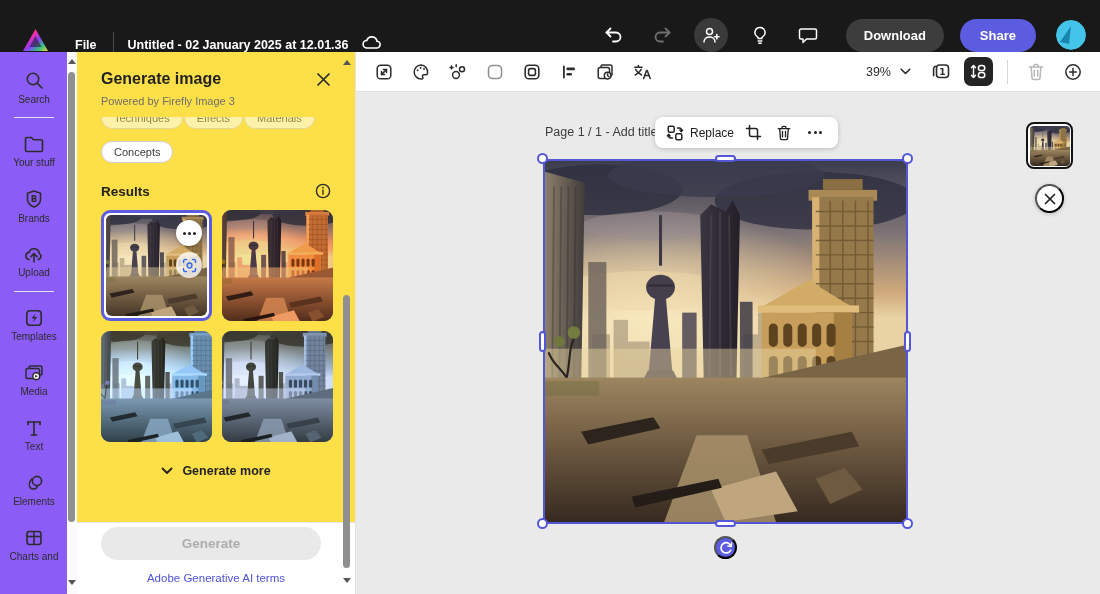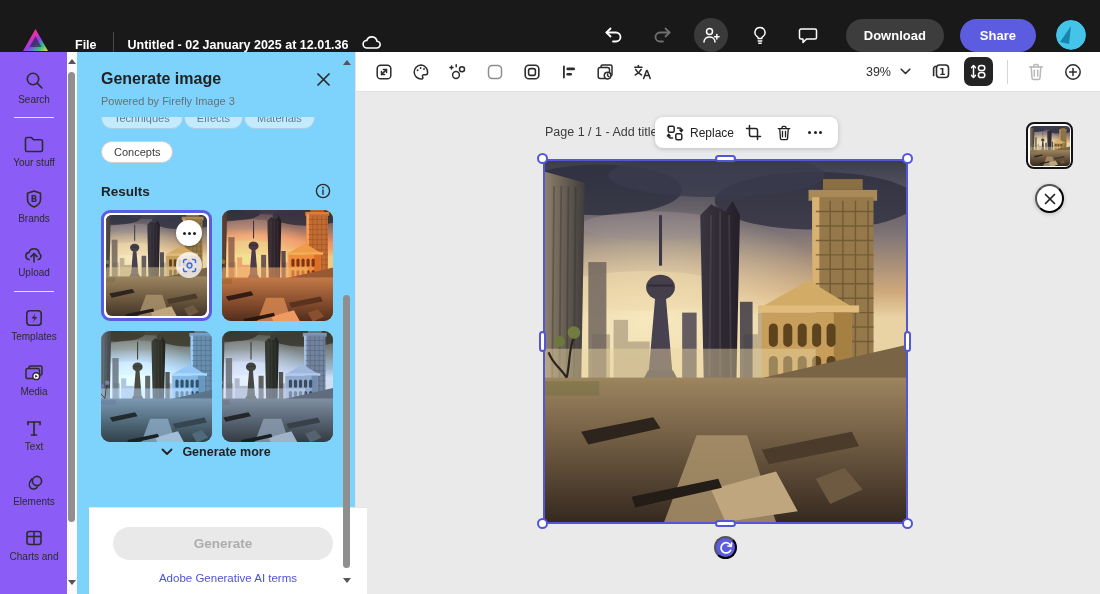--- a/index.html
+++ b/index.html
@@ -28,21 +28,21 @@
   .sb-item { width:68px; height:50px; display:flex; flex-direction:column; align-items:center; justify-content:center; gap:3px; cursor:pointer; margin-bottom:5px; }
   .sb-item span.lbl { font-size:10px; color:#2c2c2c; white-space:nowrap; }
   .sb-div { width:40px; height:1px; background:#e3e3e3; margin:3px auto 8px; }
   .sb-scroll { position:absolute; left:67px; top:52px; width:10px; height:542px; background:#fbfbfb; z-index:31; }
   .arrow-up, .arrow-dn { position:absolute; left:1px; width:0; height:0; border-left:4px solid transparent; border-right:4px solid transparent; }
   .arrow-up { border-bottom:5px solid #555; top:7px; }
   .arrow-dn { border-top:5px solid #555; bottom:9px; }
   .sb-thumb { position:absolute; left:1px; top:20px; width:7px; height:450px; border-radius:4px; background:#8f8f8f; }
 
   
-  .panel { position:absolute; left:77px; top:52px; width:279px; height:542px; background:#7dd3fc; border-right:1px solid #e3e3e3; z-index:20; }
+  .panel { position:absolute; left:77px; top:52px; width:279px; height:542px; background:#fde047; border-right:1px solid #e3e3e3; z-index:20; }
   .panel-head { padding:18px 24px 0; }
   .panel-title-row { display:flex; align-items:center; justify-content:space-between; }
   .panel-title { font-size:16px; font-weight:800; color:#222; }
   .panel-sub { font-size:11px; color:#6e6e6e; margin-top:7px; }
   .chips-clip { height:18px; overflow:hidden; margin:10px 24px 0; }
   .chips-row { display:flex; gap:1px; flex-wrap:wrap; }
   .chips-clip .chips-row { margin-top:-10px; opacity:.55; }
   .chip { border:1.5px solid #cfcfcf; border-radius:14px; padding:4px 12px; font-size:11px; color:#3a3a3a; background:#fff; white-space:nowrap; cursor:pointer; }
   .chips-row2 { margin:6px 24px 0; }
   .results-row { display:flex; align-items:center; justify-content:space-between; margin:20px 24px 0; }
@@ -51,23 +51,23 @@
   .thumb { width:111px; height:111px; border-radius:9px; overflow:hidden; cursor:pointer; position:relative; background:#777; }
   .thumb.selected { border:3px solid #5C5CE0; padding:2px; background:#fff; }
   .thumb .scene-wrap { width:100%; height:100%; overflow:hidden; border-radius:6px; }
   .scene-wrap svg { width:100%; height:100%; }
   .f-orange svg { filter:sepia(.35) hue-rotate(-18deg) saturate(2.1) brightness(.92) contrast(1.05); }
   .f-blue svg { filter:hue-rotate(168deg) saturate(.8) brightness(1.1); }
   .f-gray svg { filter:hue-rotate(178deg) saturate(.55) brightness(1.04); }
   .ovl-more { position:absolute; right:7px; top:7px; width:26px; height:26px; border-radius:50%; background:#fff; box-shadow:0 1px 3px rgba(0,0,0,.25); display:flex; align-items:center; justify-content:center; gap:2px; cursor:pointer; }
   .ovl-more i { width:3px; height:3px; border-radius:50%; background:#222; }
   .ovl-similar { position:absolute; right:7px; top:39px; width:26px; height:26px; border-radius:50%; background:rgba(255,255,255,.78); display:flex; align-items:center; justify-content:center; cursor:pointer; }
-  .gen-more { display:flex; align-items:center; justify-content:center; gap:9px; margin-top:3px; cursor:pointer; }
+  .gen-more { display:flex; align-items:center; justify-content:center; gap:9px; margin-top:22px; cursor:pointer; }
   .gen-more span { font-size:12.5px; font-weight:700; color:#222; }
-  .panel-foot { position:absolute; left:12px; bottom:0; width:278px; background:#fff; border-top:1px solid #e6e6e6; padding:19px 24px 10px; }
+  .panel-foot { position:absolute; left:0; bottom:0; width:278px; background:#fff; border-top:1px solid #e6e6e6; padding:4px 24px 10px; }
   .gen-btn { width:220px; height:33px; border-radius:17px; background:#e9e9e9; color:#adadad; border:none; font-size:13.5px; font-weight:700; cursor:default; display:block; }
   .terms { display:block; text-align:center; margin-top:12px; font-size:11.5px; color:#4E52D9; text-decoration:none; cursor:pointer; }
   .pn-scroll { position:absolute; right:3px; top:0; width:10px; height:542px; z-index:25; }
   .pn-scroll .arrow-up { top:8px; } .pn-scroll .arrow-dn { bottom:11px; }
   .pn-thumb { position:absolute; left:1px; top:243px; width:7px; height:273px; border-radius:4px; background:#8f8f8f; }
 
   
   .cv-toolbar { position:absolute; left:356px; top:52px; width:744px; height:40px; background:#fff; border-bottom:1px solid #e1e1e1; display:flex; align-items:center; z-index:15; }
   .cv-left { display:flex; align-items:center; gap:10px; margin-left:14px; }
   .tool-btn { width:27px; height:27px; border-radius:6px; }

